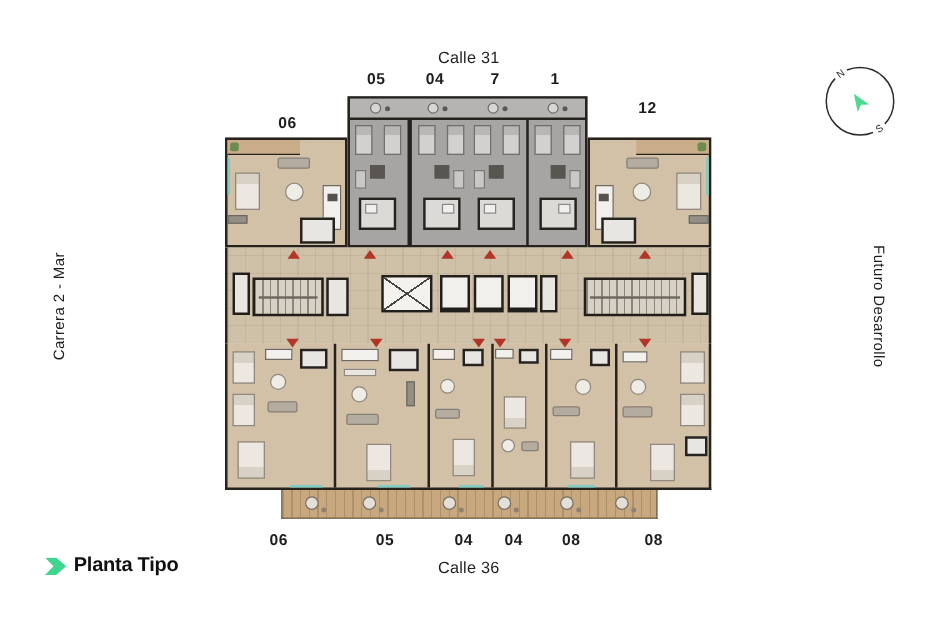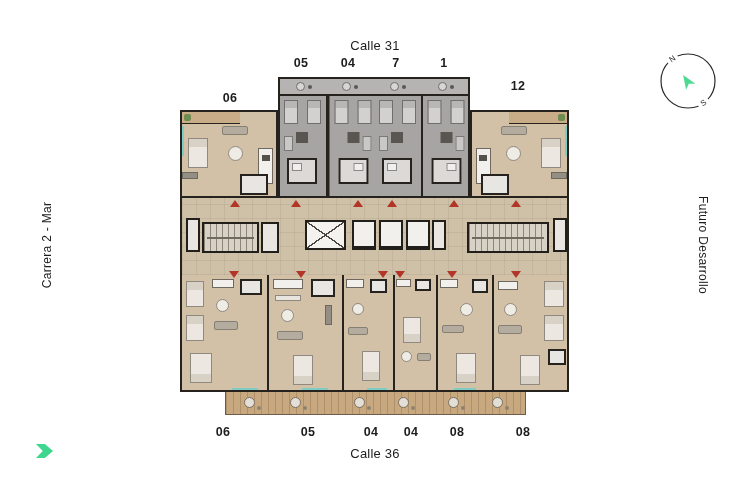--- a/index.html
+++ b/index.html
@@ -132,20 +132,21 @@
   </g>
   <g transform="translate(51.5,58) rotate(-35)">
     <circle r="6" fill="#ffffff"></circle>
     <text text-anchor="middle" dominant-baseline="central" font-size="8" font-family="Liberation Sans, sans-serif" fill="#2b2b2b">S</text>
   </g>
   <polygon points="0,-9 5.5,5 0,1.5 -5.5,5" transform="translate(36,37.5) rotate(-33)" fill="#4ed992"></polygon>
 </svg>
 
 <div id="logo">
   <div class="chev"></div>
+  <div class="txt">Planta Tipo</div>
 </div>
 
 <div id="plan">
 
   <div class="gray-block">
     <div class="gray-balc">
       <div class="gb-table" style="left:16px;"></div>
         <div class="gb-dot" style="left:28px;"></div>
       <div class="gb-table" style="left:62px;"></div>
         <div class="gb-dot" style="left:74px;"></div>

